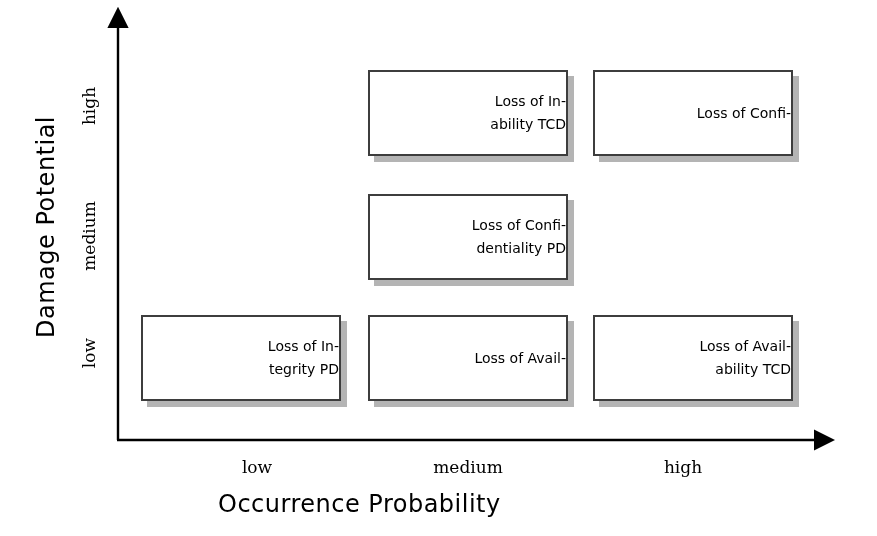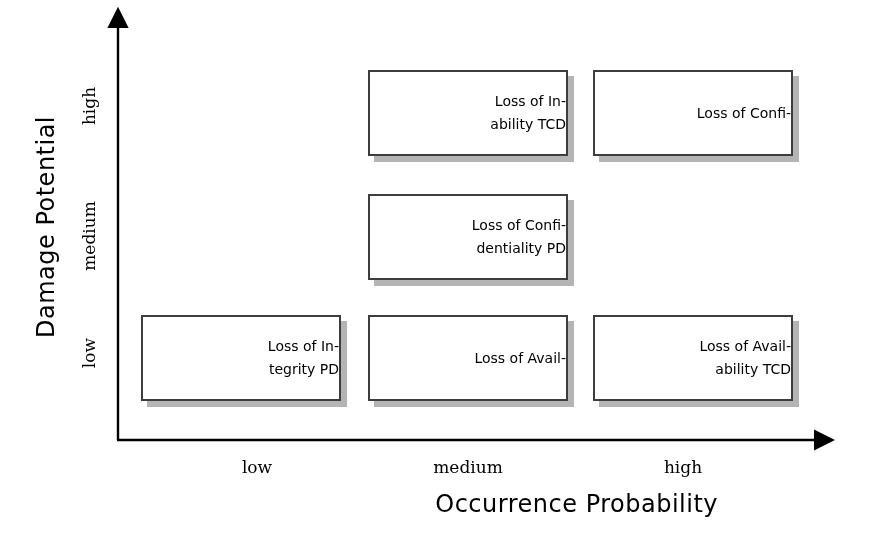--- a/index.html
+++ b/index.html
@@ -48,21 +48,21 @@
     top: 214px;
     width: 220px;
     text-align: center;
     transform: rotate(-90deg);
     transform-origin: center center;
   }
   #x-axis-title {
     left: 218px;
     top: 490px;
     width: 500px;
-    text-align: right;
+    text-align: left;
   }
 
   
   .tick-label {
     position: absolute;
     font-family: "DejaVu Serif", serif;
     font-size: 17px;
     color: #000;
     white-space: nowrap;
   }

